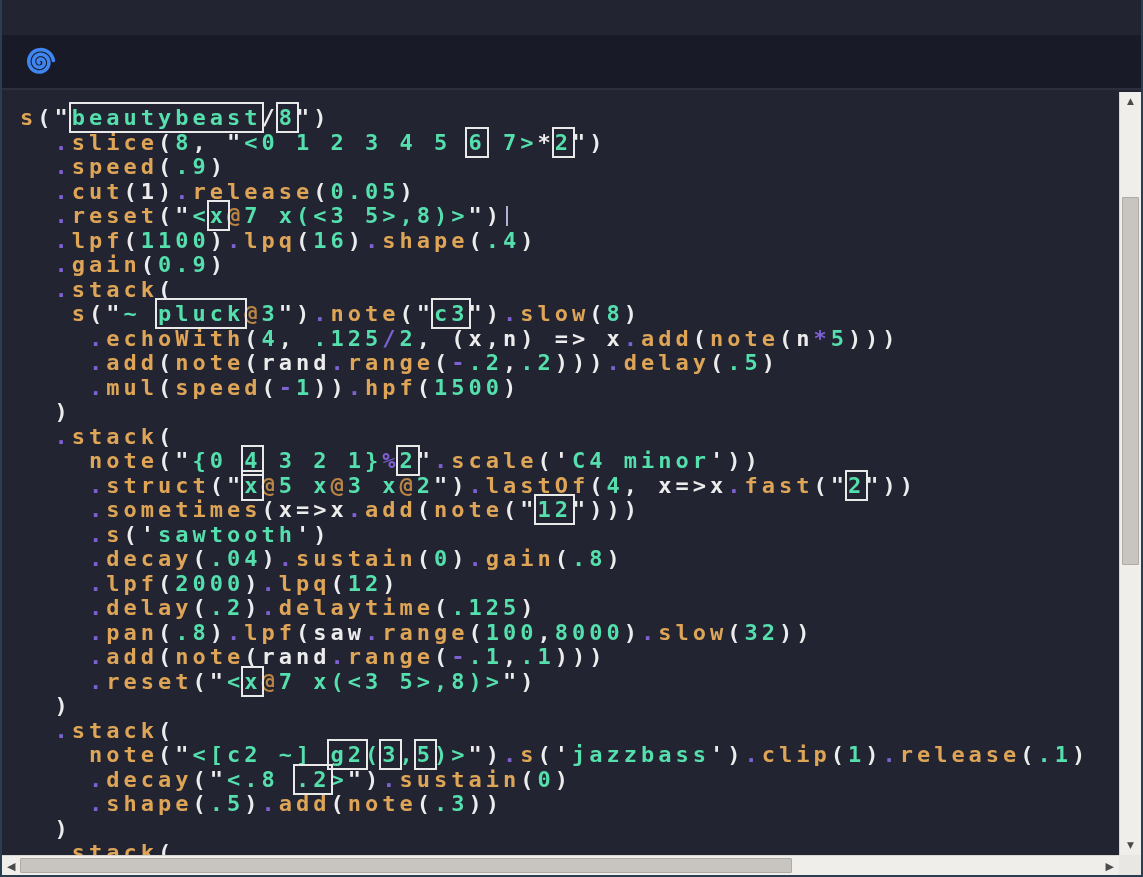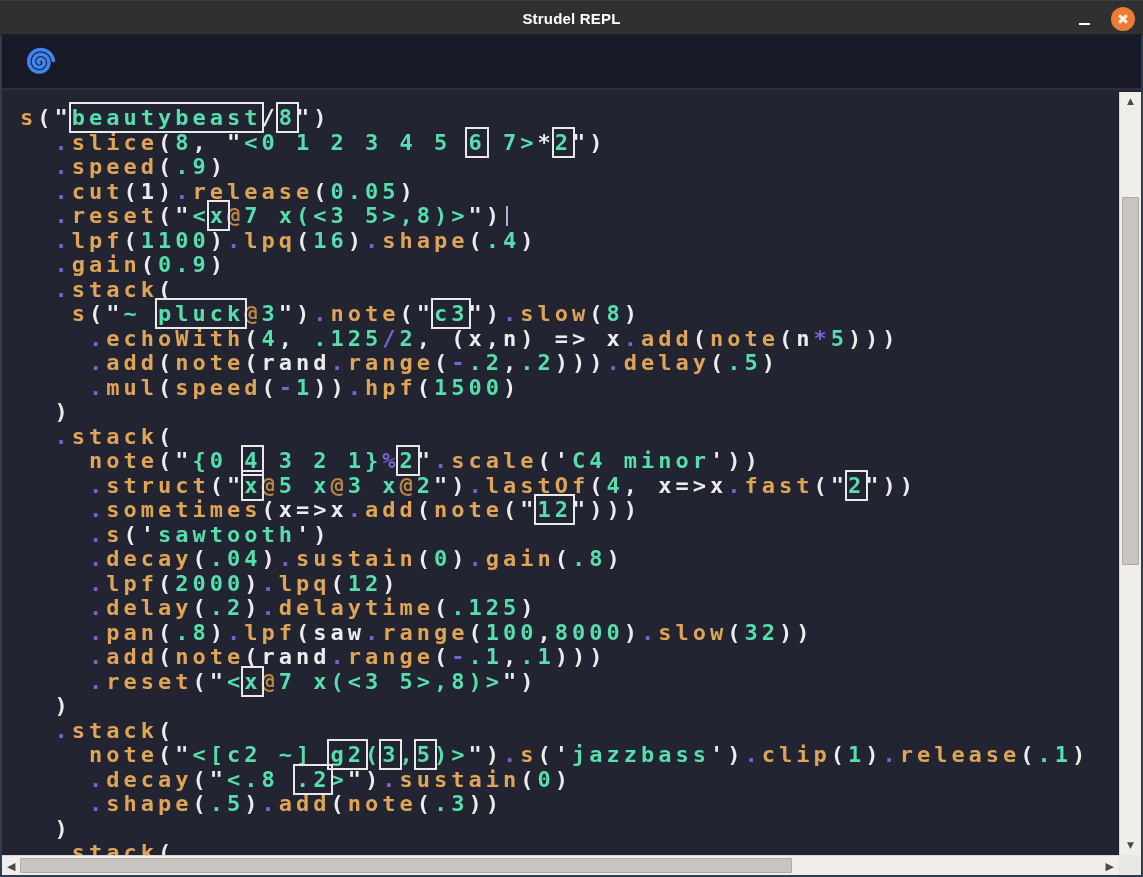--- a/index.html
+++ b/index.html
@@ -90,32 +90,20 @@
   .sb-down  { bottom:5px; left:50%; transform:translateX(-50%); }
   .sb-left  { left:5px; top:50%; transform:translateY(-50%); font-size:11px; }
   .sb-right { right:5px; top:50%; transform:translateY(-50%); font-size:11px; }
   .corner { position:absolute; right:0; bottom:0; width:22px; height:20px; background:#e9e7e4; }
 </style>
 </head>
 <body>
 
 <div class="window">
 
-  <div class="titlebar">
-    <div class="title">Strudel REPL</div>
-    <div class="tb-buttons">
-      <div class="min-btn">
-        <span class="min-dash"></span>
-      </div>
-      <div class="close-btn">
-        <span class="close-x a"></span>
-        <span class="close-x b"></span>
-      </div>
-    </div>
-  </div>
 
   <div class="header">
     <svg class="logo-svg" id="logo" width="36" height="36" viewBox="0 0 36 36">
       <path id="spiral-path" fill="none" stroke="#3f86f2" stroke-width="3.6" stroke-linecap="round" d="M17.12 18.81L16.84 18.69L16.58 18.49L16.35 18.21L16.19 17.86L16.11 17.46L16.12 17.01L16.24 16.55L16.47 16.11L16.82 15.70L17.27 15.36L17.81 15.12L18.42 14.98L19.07 14.99L19.74 15.14L20.39 15.44L20.99 15.89L21.50 16.47L21.88 17.18L22.12 17.99L22.19 18.85L22.07 19.75L21.76 20.62L21.25 21.44L20.57 22.16L19.72 22.74L18.75 23.14L17.68 23.34L16.57 23.31L15.45 23.05L14.38 22.55L13.42 21.82L12.60 20.88L11.98 19.77L11.59 18.53L11.47 17.20L11.62 15.84L12.06 14.51L12.78 13.28L13.75 12.19L14.95 11.31L16.34 10.68L17.85 10.34L19.44 10.32L21.02 10.63L22.54 11.27L23.92 12.22L25.10 13.46L26.02 14.94L26.62 16.61L26.88 18.39L26.76 20.22L26.27 22.02L25.41 23.71L24.20 25.21L22.68 26.45L20.92 27.37L18.97 27.92L16.92 28.06L14.86 27.78L12.86 27.07L11.03 25.96L9.44 24.47L8.17 22.67L7.27 20.61L6.81 18.39L6.82 16.09L7.29 13.80L8.24 11.63L9.62 9.68L11.40 8.02L13.50 6.75L15.85 5.92L18.35 5.58L20.90 5.76L23.38 6.46L25.70 7.67L27.75 9.34L29.44 11.43L30.68 13.83L31.41 16.47"></path>
     </svg>
   </div>
 
   <div class="editor">
     <div class="code-wrap">
       <pre class="code" id="code"><div class="code-line"><span class="c-o" style="color: rgb(223, 165, 87);">s</span><span class="c-w" style="color: rgb(236, 236, 236);">("</span><span class="c-m tok-box" style="color: rgb(85, 223, 173);">beautybeast</span><span class="c-w" style="color: rgb(236, 236, 236);">/</span><span class="c-m tok-box" style="color: rgb(85, 223, 173);">8</span><span class="c-w" style="color: rgb(236, 236, 236);">")</span></div><div class="code-line"><span class="c-w" style="color: rgb(236, 236, 236);">  </span><span class="c-p" style="color: rgb(126, 98, 212);">.</span><span class="c-o" style="color: rgb(223, 165, 87);">slice</span><span class="c-w" style="color: rgb(236, 236, 236);">(</span><span class="c-m" style="color: rgb(85, 223, 173);">8</span><span class="c-w" style="color: rgb(236, 236, 236);">, "</span><span class="c-m" style="color: rgb(85, 223, 173);">&lt;0 1 2 3 4 5 </span><span class="c-m tok-box" style="color: rgb(85, 223, 173);">6</span><span class="c-m" style="color: rgb(85, 223, 173);"> 7&gt;</span><span class="c-w" style="color: rgb(236, 236, 236);">*</span><span class="c-m tok-box" style="color: rgb(85, 223, 173);">2</span><span class="c-w" style="color: rgb(236, 236, 236);">")</span></div><div class="code-line"><span class="c-w" style="color: rgb(236, 236, 236);">  </span><span class="c-p" style="color: rgb(126, 98, 212);">.</span><span class="c-o" style="color: rgb(223, 165, 87);">speed</span><span class="c-w" style="color: rgb(236, 236, 236);">(</span><span class="c-m" style="color: rgb(85, 223, 173);">.9</span><span class="c-w" style="color: rgb(236, 236, 236);">)</span></div><div class="code-line"><span class="c-w" style="color: rgb(236, 236, 236);">  </span><span class="c-p" style="color: rgb(126, 98, 212);">.</span><span class="c-o" style="color: rgb(223, 165, 87);">cut</span><span class="c-w" style="color: rgb(236, 236, 236);">(1)</span><span class="c-p" style="color: rgb(126, 98, 212);">.</span><span class="c-o" style="color: rgb(223, 165, 87);">release</span><span class="c-w" style="color: rgb(236, 236, 236);">(</span><span class="c-m" style="color: rgb(85, 223, 173);">0.05</span><span class="c-w" style="color: rgb(236, 236, 236);">)</span></div><div class="code-line"><span class="c-w" style="color: rgb(236, 236, 236);">  </span><span class="c-p" style="color: rgb(126, 98, 212);">.</span><span class="c-o" style="color: rgb(223, 165, 87);">reset</span><span class="c-w" style="color: rgb(236, 236, 236);">("</span><span class="c-m" style="color: rgb(85, 223, 173);">&lt;</span><span class="c-m tok-box" style="color: rgb(85, 223, 173);">x</span><span class="c-a" style="color: rgb(186, 133, 68);">@</span><span class="c-m" style="color: rgb(85, 223, 173);">7 x(&lt;3 5&gt;,8)&gt;</span><span class="c-w" style="color: rgb(236, 236, 236);">")</span><span class="cursor"></span></div><div class="code-line"><span class="c-w" style="color: rgb(236, 236, 236);">  </span><span class="c-p" style="color: rgb(126, 98, 212);">.</span><span class="c-o" style="color: rgb(223, 165, 87);">lpf</span><span class="c-w" style="color: rgb(236, 236, 236);">(</span><span class="c-m" style="color: rgb(85, 223, 173);">1100</span><span class="c-w" style="color: rgb(236, 236, 236);">)</span><span class="c-p" style="color: rgb(126, 98, 212);">.</span><span class="c-o" style="color: rgb(223, 165, 87);">lpq</span><span class="c-w" style="color: rgb(236, 236, 236);">(</span><span class="c-m" style="color: rgb(85, 223, 173);">16</span><span class="c-w" style="color: rgb(236, 236, 236);">)</span><span class="c-p" style="color: rgb(126, 98, 212);">.</span><span class="c-o" style="color: rgb(223, 165, 87);">shape</span><span class="c-w" style="color: rgb(236, 236, 236);">(</span><span class="c-m" style="color: rgb(85, 223, 173);">.4</span><span class="c-w" style="color: rgb(236, 236, 236);">)</span></div><div class="code-line"><span class="c-w" style="color: rgb(236, 236, 236);">  </span><span class="c-p" style="color: rgb(126, 98, 212);">.</span><span class="c-o" style="color: rgb(223, 165, 87);">gain</span><span class="c-w" style="color: rgb(236, 236, 236);">(</span><span class="c-m" style="color: rgb(85, 223, 173);">0.9</span><span class="c-w" style="color: rgb(236, 236, 236);">)</span></div><div class="code-line"><span class="c-w" style="color: rgb(236, 236, 236);">  </span><span class="c-p" style="color: rgb(126, 98, 212);">.</span><span class="c-o" style="color: rgb(223, 165, 87);">stack</span><span class="c-w" style="color: rgb(236, 236, 236);">(</span></div><div class="code-line"><span class="c-w" style="color: rgb(236, 236, 236);">   </span><span class="c-o" style="color: rgb(223, 165, 87);">s</span><span class="c-w" style="color: rgb(236, 236, 236);">("</span><span class="c-m" style="color: rgb(85, 223, 173);">~ </span><span class="c-m tok-box" style="color: rgb(85, 223, 173);">pluck</span><span class="c-a" style="color: rgb(186, 133, 68);">@</span><span class="c-m" style="color: rgb(85, 223, 173);">3</span><span class="c-w" style="color: rgb(236, 236, 236);">")</span><span class="c-p" style="color: rgb(126, 98, 212);">.</span><span class="c-o" style="color: rgb(223, 165, 87);">note</span><span class="c-w" style="color: rgb(236, 236, 236);">("</span><span class="c-m tok-box" style="color: rgb(85, 223, 173);">c3</span><span class="c-w" style="color: rgb(236, 236, 236);">")</span><span class="c-p" style="color: rgb(126, 98, 212);">.</span><span class="c-o" style="color: rgb(223, 165, 87);">slow</span><span class="c-w" style="color: rgb(236, 236, 236);">(</span><span class="c-m" style="color: rgb(85, 223, 173);">8</span><span class="c-w" style="color: rgb(236, 236, 236);">)</span></div><div class="code-line"><span class="c-w" style="color: rgb(236, 236, 236);">    </span><span class="c-p" style="color: rgb(126, 98, 212);">.</span><span class="c-o" style="color: rgb(223, 165, 87);">echoWith</span><span class="c-w" style="color: rgb(236, 236, 236);">(</span><span class="c-m" style="color: rgb(85, 223, 173);">4</span><span class="c-w" style="color: rgb(236, 236, 236);">, </span><span class="c-m" style="color: rgb(85, 223, 173);">.125</span><span class="c-p" style="color: rgb(126, 98, 212);">/</span><span class="c-m" style="color: rgb(85, 223, 173);">2</span><span class="c-w" style="color: rgb(236, 236, 236);">, (x,n) =&gt; x</span><span class="c-p" style="color: rgb(126, 98, 212);">.</span><span class="c-o" style="color: rgb(223, 165, 87);">add</span><span class="c-w" style="color: rgb(236, 236, 236);">(</span><span class="c-o" style="color: rgb(223, 165, 87);">note</span><span class="c-w" style="color: rgb(236, 236, 236);">(</span><span class="c-w" style="color: rgb(236, 236, 236);">n</span><span class="c-p" style="color: rgb(126, 98, 212);">*</span><span class="c-m" style="color: rgb(85, 223, 173);">5</span><span class="c-w" style="color: rgb(236, 236, 236);">)))</span></div><div class="code-line"><span class="c-w" style="color: rgb(236, 236, 236);">    </span><span class="c-p" style="color: rgb(126, 98, 212);">.</span><span class="c-o" style="color: rgb(223, 165, 87);">add</span><span class="c-w" style="color: rgb(236, 236, 236);">(</span><span class="c-o" style="color: rgb(223, 165, 87);">note</span><span class="c-w" style="color: rgb(236, 236, 236);">(</span><span class="c-w" style="color: rgb(236, 236, 236);">rand</span><span class="c-p" style="color: rgb(126, 98, 212);">.</span><span class="c-o" style="color: rgb(223, 165, 87);">range</span><span class="c-w" style="color: rgb(236, 236, 236);">(</span><span class="c-p" style="color: rgb(126, 98, 212);">-</span><span class="c-m" style="color: rgb(85, 223, 173);">.2</span><span class="c-w" style="color: rgb(236, 236, 236);">,</span><span class="c-m" style="color: rgb(85, 223, 173);">.2</span><span class="c-w" style="color: rgb(236, 236, 236);">)))</span><span class="c-p" style="color: rgb(126, 98, 212);">.</span><span class="c-o" style="color: rgb(223, 165, 87);">delay</span><span class="c-w" style="color: rgb(236, 236, 236);">(</span><span class="c-m" style="color: rgb(85, 223, 173);">.5</span><span class="c-w" style="color: rgb(236, 236, 236);">)</span></div><div class="code-line"><span class="c-w" style="color: rgb(236, 236, 236);">    </span><span class="c-p" style="color: rgb(126, 98, 212);">.</span><span class="c-o" style="color: rgb(223, 165, 87);">mul</span><span class="c-w" style="color: rgb(236, 236, 236);">(</span><span class="c-o" style="color: rgb(223, 165, 87);">speed</span><span class="c-w" style="color: rgb(236, 236, 236);">(</span><span class="c-p" style="color: rgb(126, 98, 212);">-</span><span class="c-m" style="color: rgb(85, 223, 173);">1</span><span class="c-w" style="color: rgb(236, 236, 236);">))</span><span class="c-p" style="color: rgb(126, 98, 212);">.</span><span class="c-o" style="color: rgb(223, 165, 87);">hpf</span><span class="c-w" style="color: rgb(236, 236, 236);">(</span><span class="c-m" style="color: rgb(85, 223, 173);">1500</span><span class="c-w" style="color: rgb(236, 236, 236);">)</span></div><div class="code-line"><span class="c-w" style="color: rgb(236, 236, 236);">  )</span></div><div class="code-line"><span class="c-w" style="color: rgb(236, 236, 236);">  </span><span class="c-p" style="color: rgb(126, 98, 212);">.</span><span class="c-o" style="color: rgb(223, 165, 87);">stack</span><span class="c-w" style="color: rgb(236, 236, 236);">(</span></div><div class="code-line"><span class="c-w" style="color: rgb(236, 236, 236);">    </span><span class="c-o" style="color: rgb(223, 165, 87);">note</span><span class="c-w" style="color: rgb(236, 236, 236);">("</span><span class="c-m" style="color: rgb(85, 223, 173);">{0 </span><span class="c-m tok-box" style="color: rgb(85, 223, 173);">4</span><span class="c-m" style="color: rgb(85, 223, 173);"> 3 2 1}</span><span class="c-p" style="color: rgb(126, 98, 212);">%</span><span class="c-m tok-box" style="color: rgb(85, 223, 173);">2</span><span class="c-w" style="color: rgb(236, 236, 236);">"</span><span class="c-p" style="color: rgb(126, 98, 212);">.</span><span class="c-o" style="color: rgb(223, 165, 87);">scale</span><span class="c-w" style="color: rgb(236, 236, 236);">('</span><span class="c-m" style="color: rgb(85, 223, 173);">C4 minor</span><span class="c-w" style="color: rgb(236, 236, 236);">'))</span></div><div class="code-line"><span class="c-w" style="color: rgb(236, 236, 236);">    </span><span class="c-p" style="color: rgb(126, 98, 212);">.</span><span class="c-o" style="color: rgb(223, 165, 87);">struct</span><span class="c-w" style="color: rgb(236, 236, 236);">("</span><span class="c-m tok-box" style="color: rgb(85, 223, 173);">x</span><span class="c-a" style="color: rgb(186, 133, 68);">@</span><span class="c-m" style="color: rgb(85, 223, 173);">5 x</span><span class="c-a" style="color: rgb(186, 133, 68);">@</span><span class="c-m" style="color: rgb(85, 223, 173);">3 x</span><span class="c-a" style="color: rgb(186, 133, 68);">@</span><span class="c-m" style="color: rgb(85, 223, 173);">2</span><span class="c-w" style="color: rgb(236, 236, 236);">")</span><span class="c-p" style="color: rgb(126, 98, 212);">.</span><span class="c-o" style="color: rgb(223, 165, 87);">lastOf</span><span class="c-w" style="color: rgb(236, 236, 236);">(</span><span class="c-m" style="color: rgb(85, 223, 173);">4</span><span class="c-w" style="color: rgb(236, 236, 236);">, x=&gt;x</span><span class="c-p" style="color: rgb(126, 98, 212);">.</span><span class="c-o" style="color: rgb(223, 165, 87);">fast</span><span class="c-w" style="color: rgb(236, 236, 236);">("</span><span class="c-m tok-box" style="color: rgb(85, 223, 173);">2</span><span class="c-w" style="color: rgb(236, 236, 236);">"))</span></div><div class="code-line"><span class="c-w" style="color: rgb(236, 236, 236);">    </span><span class="c-p" style="color: rgb(126, 98, 212);">.</span><span class="c-o" style="color: rgb(223, 165, 87);">sometimes</span><span class="c-w" style="color: rgb(236, 236, 236);">(x=&gt;x</span><span class="c-p" style="color: rgb(126, 98, 212);">.</span><span class="c-o" style="color: rgb(223, 165, 87);">add</span><span class="c-w" style="color: rgb(236, 236, 236);">(</span><span class="c-o" style="color: rgb(223, 165, 87);">note</span><span class="c-w" style="color: rgb(236, 236, 236);">("</span><span class="c-m tok-box" style="color: rgb(85, 223, 173);">12</span><span class="c-w" style="color: rgb(236, 236, 236);">")))</span></div><div class="code-line"><span class="c-w" style="color: rgb(236, 236, 236);">    </span><span class="c-p" style="color: rgb(126, 98, 212);">.</span><span class="c-o" style="color: rgb(223, 165, 87);">s</span><span class="c-w" style="color: rgb(236, 236, 236);">('</span><span class="c-m" style="color: rgb(85, 223, 173);">sawtooth</span><span class="c-w" style="color: rgb(236, 236, 236);">')</span></div><div class="code-line"><span class="c-w" style="color: rgb(236, 236, 236);">    </span><span class="c-p" style="color: rgb(126, 98, 212);">.</span><span class="c-o" style="color: rgb(223, 165, 87);">decay</span><span class="c-w" style="color: rgb(236, 236, 236);">(</span><span class="c-m" style="color: rgb(85, 223, 173);">.04</span><span class="c-w" style="color: rgb(236, 236, 236);">)</span><span class="c-p" style="color: rgb(126, 98, 212);">.</span><span class="c-o" style="color: rgb(223, 165, 87);">sustain</span><span class="c-w" style="color: rgb(236, 236, 236);">(</span><span class="c-m" style="color: rgb(85, 223, 173);">0</span><span class="c-w" style="color: rgb(236, 236, 236);">)</span><span class="c-p" style="color: rgb(126, 98, 212);">.</span><span class="c-o" style="color: rgb(223, 165, 87);">gain</span><span class="c-w" style="color: rgb(236, 236, 236);">(</span><span class="c-m" style="color: rgb(85, 223, 173);">.8</span><span class="c-w" style="color: rgb(236, 236, 236);">)</span></div><div class="code-line"><span class="c-w" style="color: rgb(236, 236, 236);">    </span><span class="c-p" style="color: rgb(126, 98, 212);">.</span><span class="c-o" style="color: rgb(223, 165, 87);">lpf</span><span class="c-w" style="color: rgb(236, 236, 236);">(</span><span class="c-m" style="color: rgb(85, 223, 173);">2000</span><span class="c-w" style="color: rgb(236, 236, 236);">)</span><span class="c-p" style="color: rgb(126, 98, 212);">.</span><span class="c-o" style="color: rgb(223, 165, 87);">lpq</span><span class="c-w" style="color: rgb(236, 236, 236);">(</span><span class="c-m" style="color: rgb(85, 223, 173);">12</span><span class="c-w" style="color: rgb(236, 236, 236);">)</span></div><div class="code-line"><span class="c-w" style="color: rgb(236, 236, 236);">    </span><span class="c-p" style="color: rgb(126, 98, 212);">.</span><span class="c-o" style="color: rgb(223, 165, 87);">delay</span><span class="c-w" style="color: rgb(236, 236, 236);">(</span><span class="c-m" style="color: rgb(85, 223, 173);">.2</span><span class="c-w" style="color: rgb(236, 236, 236);">)</span><span class="c-p" style="color: rgb(126, 98, 212);">.</span><span class="c-o" style="color: rgb(223, 165, 87);">delaytime</span><span class="c-w" style="color: rgb(236, 236, 236);">(</span><span class="c-m" style="color: rgb(85, 223, 173);">.125</span><span class="c-w" style="color: rgb(236, 236, 236);">)</span></div><div class="code-line"><span class="c-w" style="color: rgb(236, 236, 236);">    </span><span class="c-p" style="color: rgb(126, 98, 212);">.</span><span class="c-o" style="color: rgb(223, 165, 87);">pan</span><span class="c-w" style="color: rgb(236, 236, 236);">(</span><span class="c-m" style="color: rgb(85, 223, 173);">.8</span><span class="c-w" style="color: rgb(236, 236, 236);">)</span><span class="c-p" style="color: rgb(126, 98, 212);">.</span><span class="c-o" style="color: rgb(223, 165, 87);">lpf</span><span class="c-w" style="color: rgb(236, 236, 236);">(</span><span class="c-w" style="color: rgb(236, 236, 236);">saw</span><span class="c-p" style="color: rgb(126, 98, 212);">.</span><span class="c-o" style="color: rgb(223, 165, 87);">range</span><span class="c-w" style="color: rgb(236, 236, 236);">(</span><span class="c-m" style="color: rgb(85, 223, 173);">100</span><span class="c-w" style="color: rgb(236, 236, 236);">,</span><span class="c-m" style="color: rgb(85, 223, 173);">8000</span><span class="c-w" style="color: rgb(236, 236, 236);">)</span><span class="c-p" style="color: rgb(126, 98, 212);">.</span><span class="c-o" style="color: rgb(223, 165, 87);">slow</span><span class="c-w" style="color: rgb(236, 236, 236);">(</span><span class="c-m" style="color: rgb(85, 223, 173);">32</span><span class="c-w" style="color: rgb(236, 236, 236);">))</span></div><div class="code-line"><span class="c-w" style="color: rgb(236, 236, 236);">    </span><span class="c-p" style="color: rgb(126, 98, 212);">.</span><span class="c-o" style="color: rgb(223, 165, 87);">add</span><span class="c-w" style="color: rgb(236, 236, 236);">(</span><span class="c-o" style="color: rgb(223, 165, 87);">note</span><span class="c-w" style="color: rgb(236, 236, 236);">(</span><span class="c-w" style="color: rgb(236, 236, 236);">rand</span><span class="c-p" style="color: rgb(126, 98, 212);">.</span><span class="c-o" style="color: rgb(223, 165, 87);">range</span><span class="c-w" style="color: rgb(236, 236, 236);">(</span><span class="c-p" style="color: rgb(126, 98, 212);">-</span><span class="c-m" style="color: rgb(85, 223, 173);">.1</span><span class="c-w" style="color: rgb(236, 236, 236);">,</span><span class="c-m" style="color: rgb(85, 223, 173);">.1</span><span class="c-w" style="color: rgb(236, 236, 236);">)))</span></div><div class="code-line"><span class="c-w" style="color: rgb(236, 236, 236);">    </span><span class="c-p" style="color: rgb(126, 98, 212);">.</span><span class="c-o" style="color: rgb(223, 165, 87);">reset</span><span class="c-w" style="color: rgb(236, 236, 236);">("</span><span class="c-m" style="color: rgb(85, 223, 173);">&lt;</span><span class="c-m tok-box" style="color: rgb(85, 223, 173);">x</span><span class="c-a" style="color: rgb(186, 133, 68);">@</span><span class="c-m" style="color: rgb(85, 223, 173);">7 x(&lt;3 5&gt;,8)&gt;</span><span class="c-w" style="color: rgb(236, 236, 236);">")</span></div><div class="code-line"><span class="c-w" style="color: rgb(236, 236, 236);">  )</span></div><div class="code-line"><span class="c-w" style="color: rgb(236, 236, 236);">  </span><span class="c-p" style="color: rgb(126, 98, 212);">.</span><span class="c-o" style="color: rgb(223, 165, 87);">stack</span><span class="c-w" style="color: rgb(236, 236, 236);">(</span></div><div class="code-line"><span class="c-w" style="color: rgb(236, 236, 236);">    </span><span class="c-o" style="color: rgb(223, 165, 87);">note</span><span class="c-w" style="color: rgb(236, 236, 236);">("</span><span class="c-m" style="color: rgb(85, 223, 173);">&lt;[c2 ~] </span><span class="c-m tok-box" style="color: rgb(85, 223, 173);">g2</span><span class="c-m" style="color: rgb(85, 223, 173);">(</span><span class="c-m tok-box" style="color: rgb(85, 223, 173);">3</span><span class="c-m" style="color: rgb(85, 223, 173);">,</span><span class="c-m tok-box" style="color: rgb(85, 223, 173);">5</span><span class="c-m" style="color: rgb(85, 223, 173);">)&gt;</span><span class="c-w" style="color: rgb(236, 236, 236);">")</span><span class="c-p" style="color: rgb(126, 98, 212);">.</span><span class="c-o" style="color: rgb(223, 165, 87);">s</span><span class="c-w" style="color: rgb(236, 236, 236);">('</span><span class="c-m" style="color: rgb(85, 223, 173);">jazzbass</span><span class="c-w" style="color: rgb(236, 236, 236);">')</span><span class="c-p" style="color: rgb(126, 98, 212);">.</span><span class="c-o" style="color: rgb(223, 165, 87);">clip</span><span class="c-w" style="color: rgb(236, 236, 236);">(</span><span class="c-m" style="color: rgb(85, 223, 173);">1</span><span class="c-w" style="color: rgb(236, 236, 236);">)</span><span class="c-p" style="color: rgb(126, 98, 212);">.</span><span class="c-o" style="color: rgb(223, 165, 87);">release</span><span class="c-w" style="color: rgb(236, 236, 236);">(</span><span class="c-m" style="color: rgb(85, 223, 173);">.1</span><span class="c-w" style="color: rgb(236, 236, 236);">)</span></div><div class="code-line"><span class="c-w" style="color: rgb(236, 236, 236);">    </span><span class="c-p" style="color: rgb(126, 98, 212);">.</span><span class="c-o" style="color: rgb(223, 165, 87);">decay</span><span class="c-w" style="color: rgb(236, 236, 236);">("</span><span class="c-m" style="color: rgb(85, 223, 173);">&lt;.8 </span><span class="c-m tok-box" style="color: rgb(85, 223, 173);">.2</span><span class="c-m" style="color: rgb(85, 223, 173);">&gt;</span><span class="c-w" style="color: rgb(236, 236, 236);">")</span><span class="c-p" style="color: rgb(126, 98, 212);">.</span><span class="c-o" style="color: rgb(223, 165, 87);">sustain</span><span class="c-w" style="color: rgb(236, 236, 236);">(</span><span class="c-m" style="color: rgb(85, 223, 173);">0</span><span class="c-w" style="color: rgb(236, 236, 236);">)</span></div><div class="code-line"><span class="c-w" style="color: rgb(236, 236, 236);">    </span><span class="c-p" style="color: rgb(126, 98, 212);">.</span><span class="c-o" style="color: rgb(223, 165, 87);">shape</span><span class="c-w" style="color: rgb(236, 236, 236);">(</span><span class="c-m" style="color: rgb(85, 223, 173);">.5</span><span class="c-w" style="color: rgb(236, 236, 236);">)</span><span class="c-p" style="color: rgb(126, 98, 212);">.</span><span class="c-o" style="color: rgb(223, 165, 87);">add</span><span class="c-w" style="color: rgb(236, 236, 236);">(</span><span class="c-o" style="color: rgb(223, 165, 87);">note</span><span class="c-w" style="color: rgb(236, 236, 236);">(</span><span class="c-m" style="color: rgb(85, 223, 173);">.3</span><span class="c-w" style="color: rgb(236, 236, 236);">))</span></div><div class="code-line"><span class="c-w" style="color: rgb(236, 236, 236);">  )</span></div><div class="code-line"><span class="c-w" style="color: rgb(236, 236, 236);">  </span><span class="c-p" style="color: rgb(126, 98, 212);">.</span><span class="c-o" style="color: rgb(223, 165, 87);">stack</span><span class="c-w" style="color: rgb(236, 236, 236);">(</span></div></pre>

